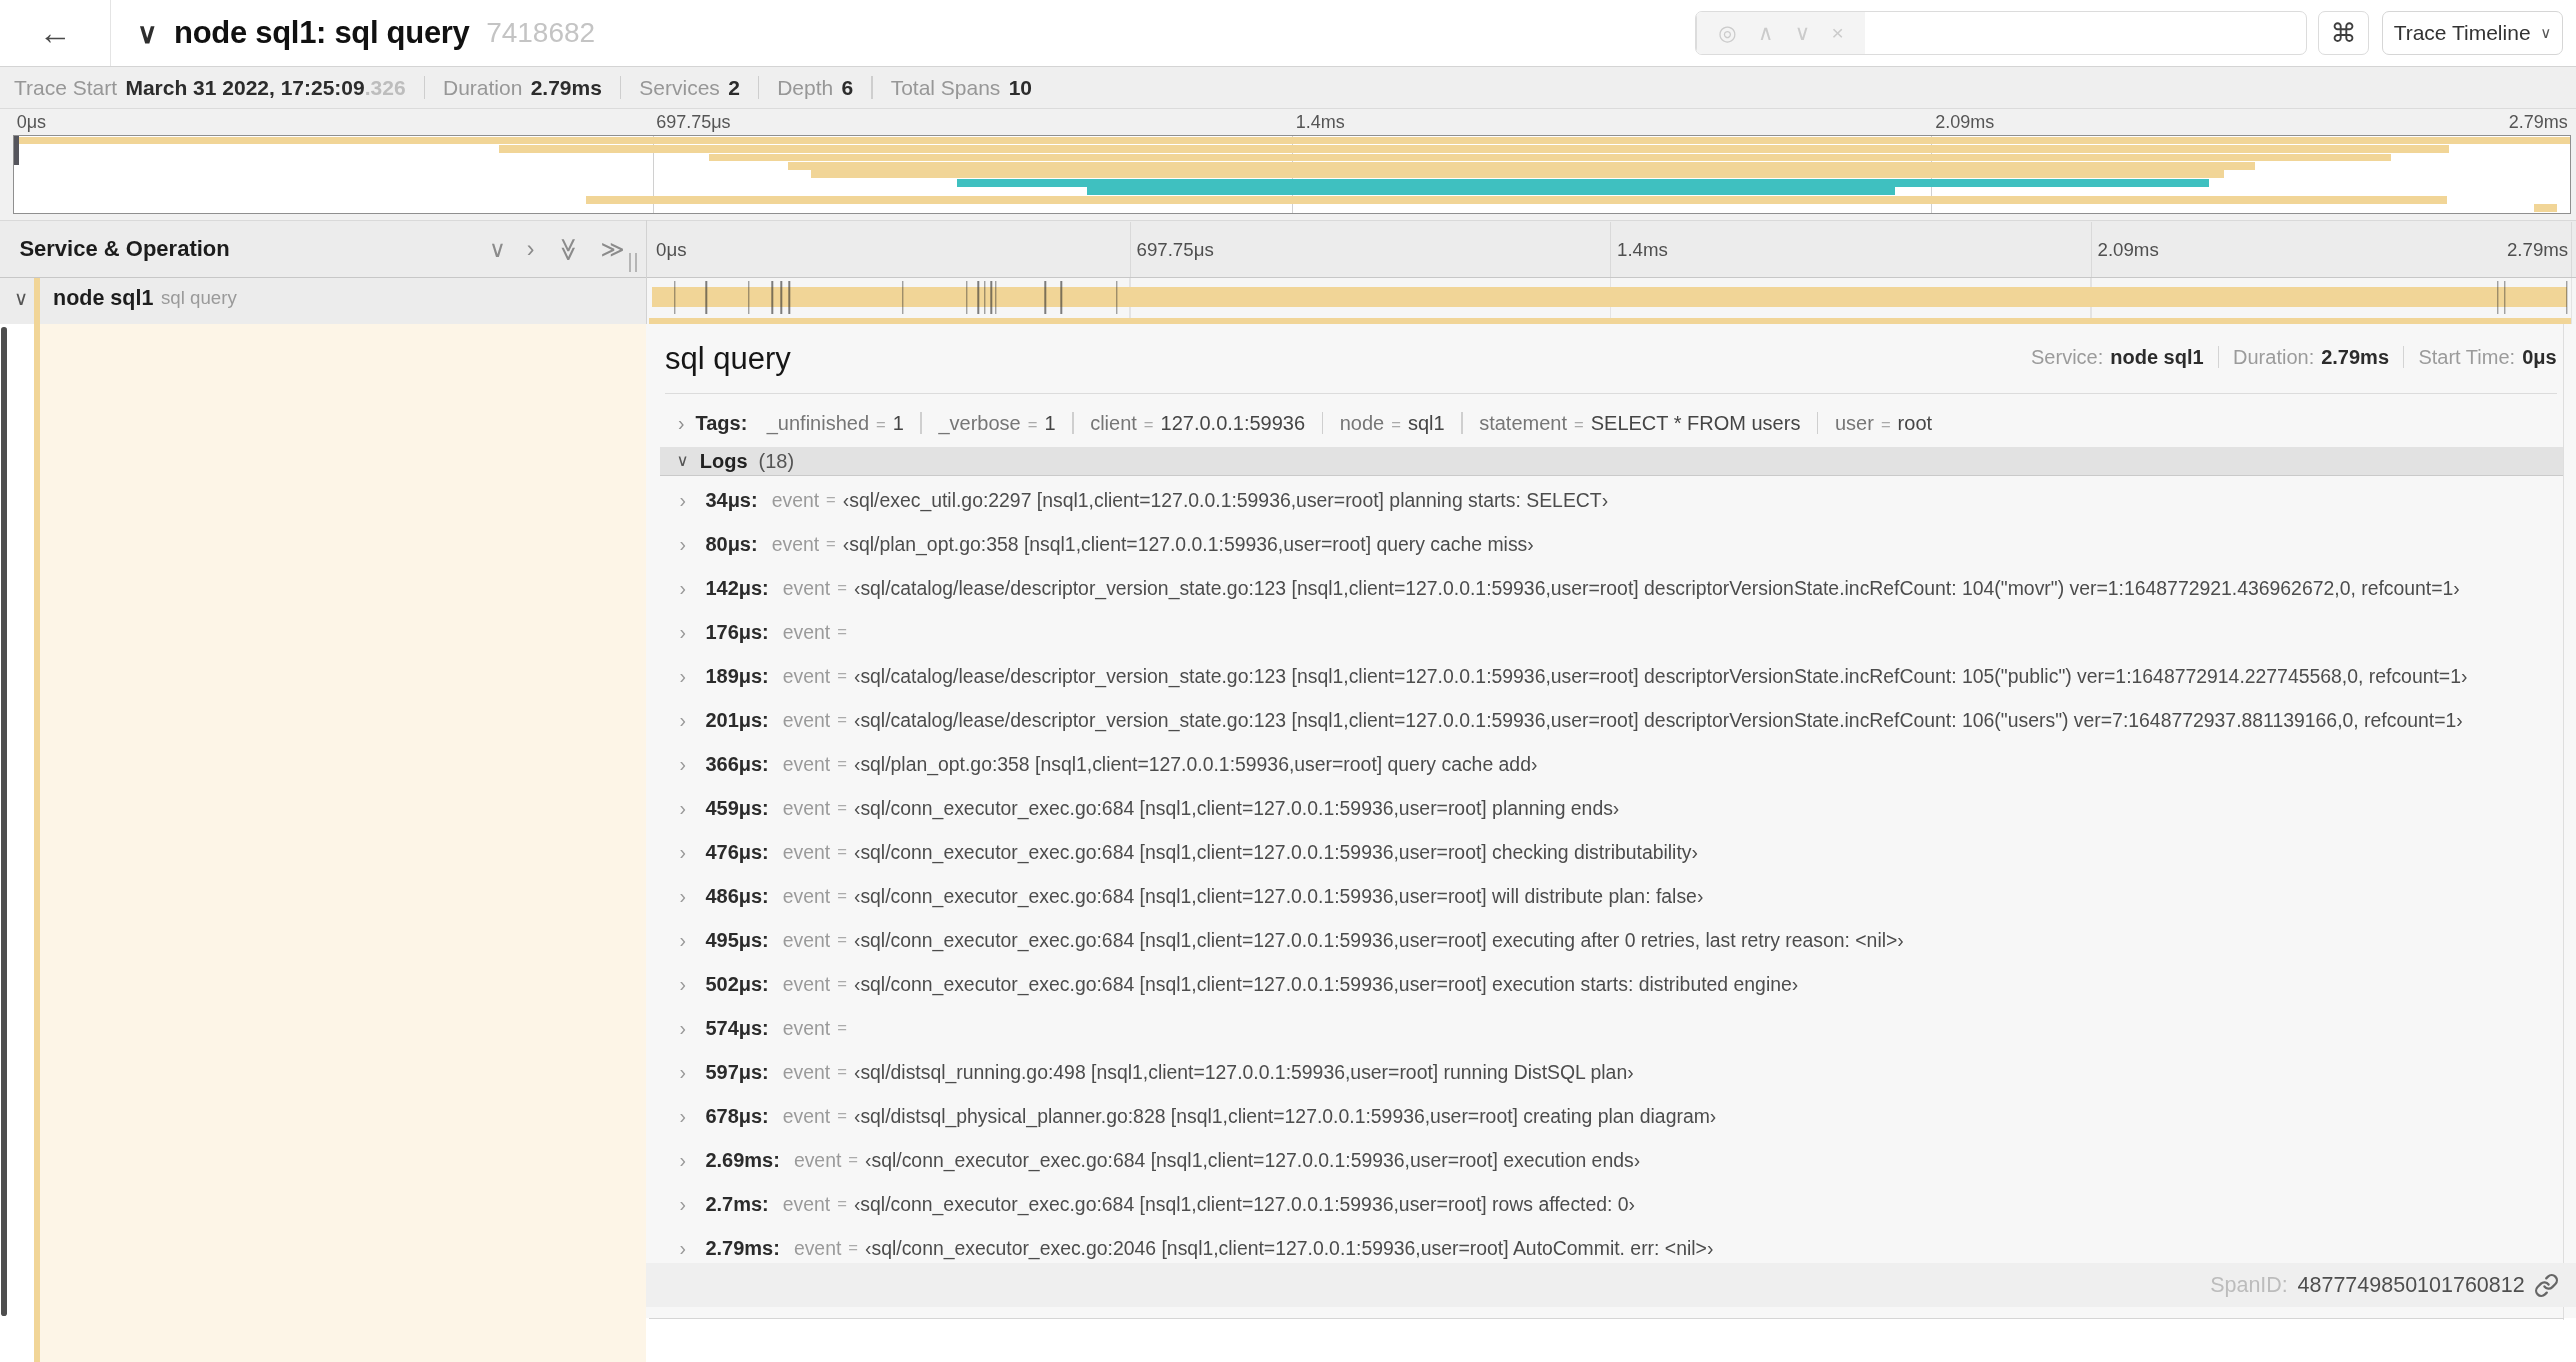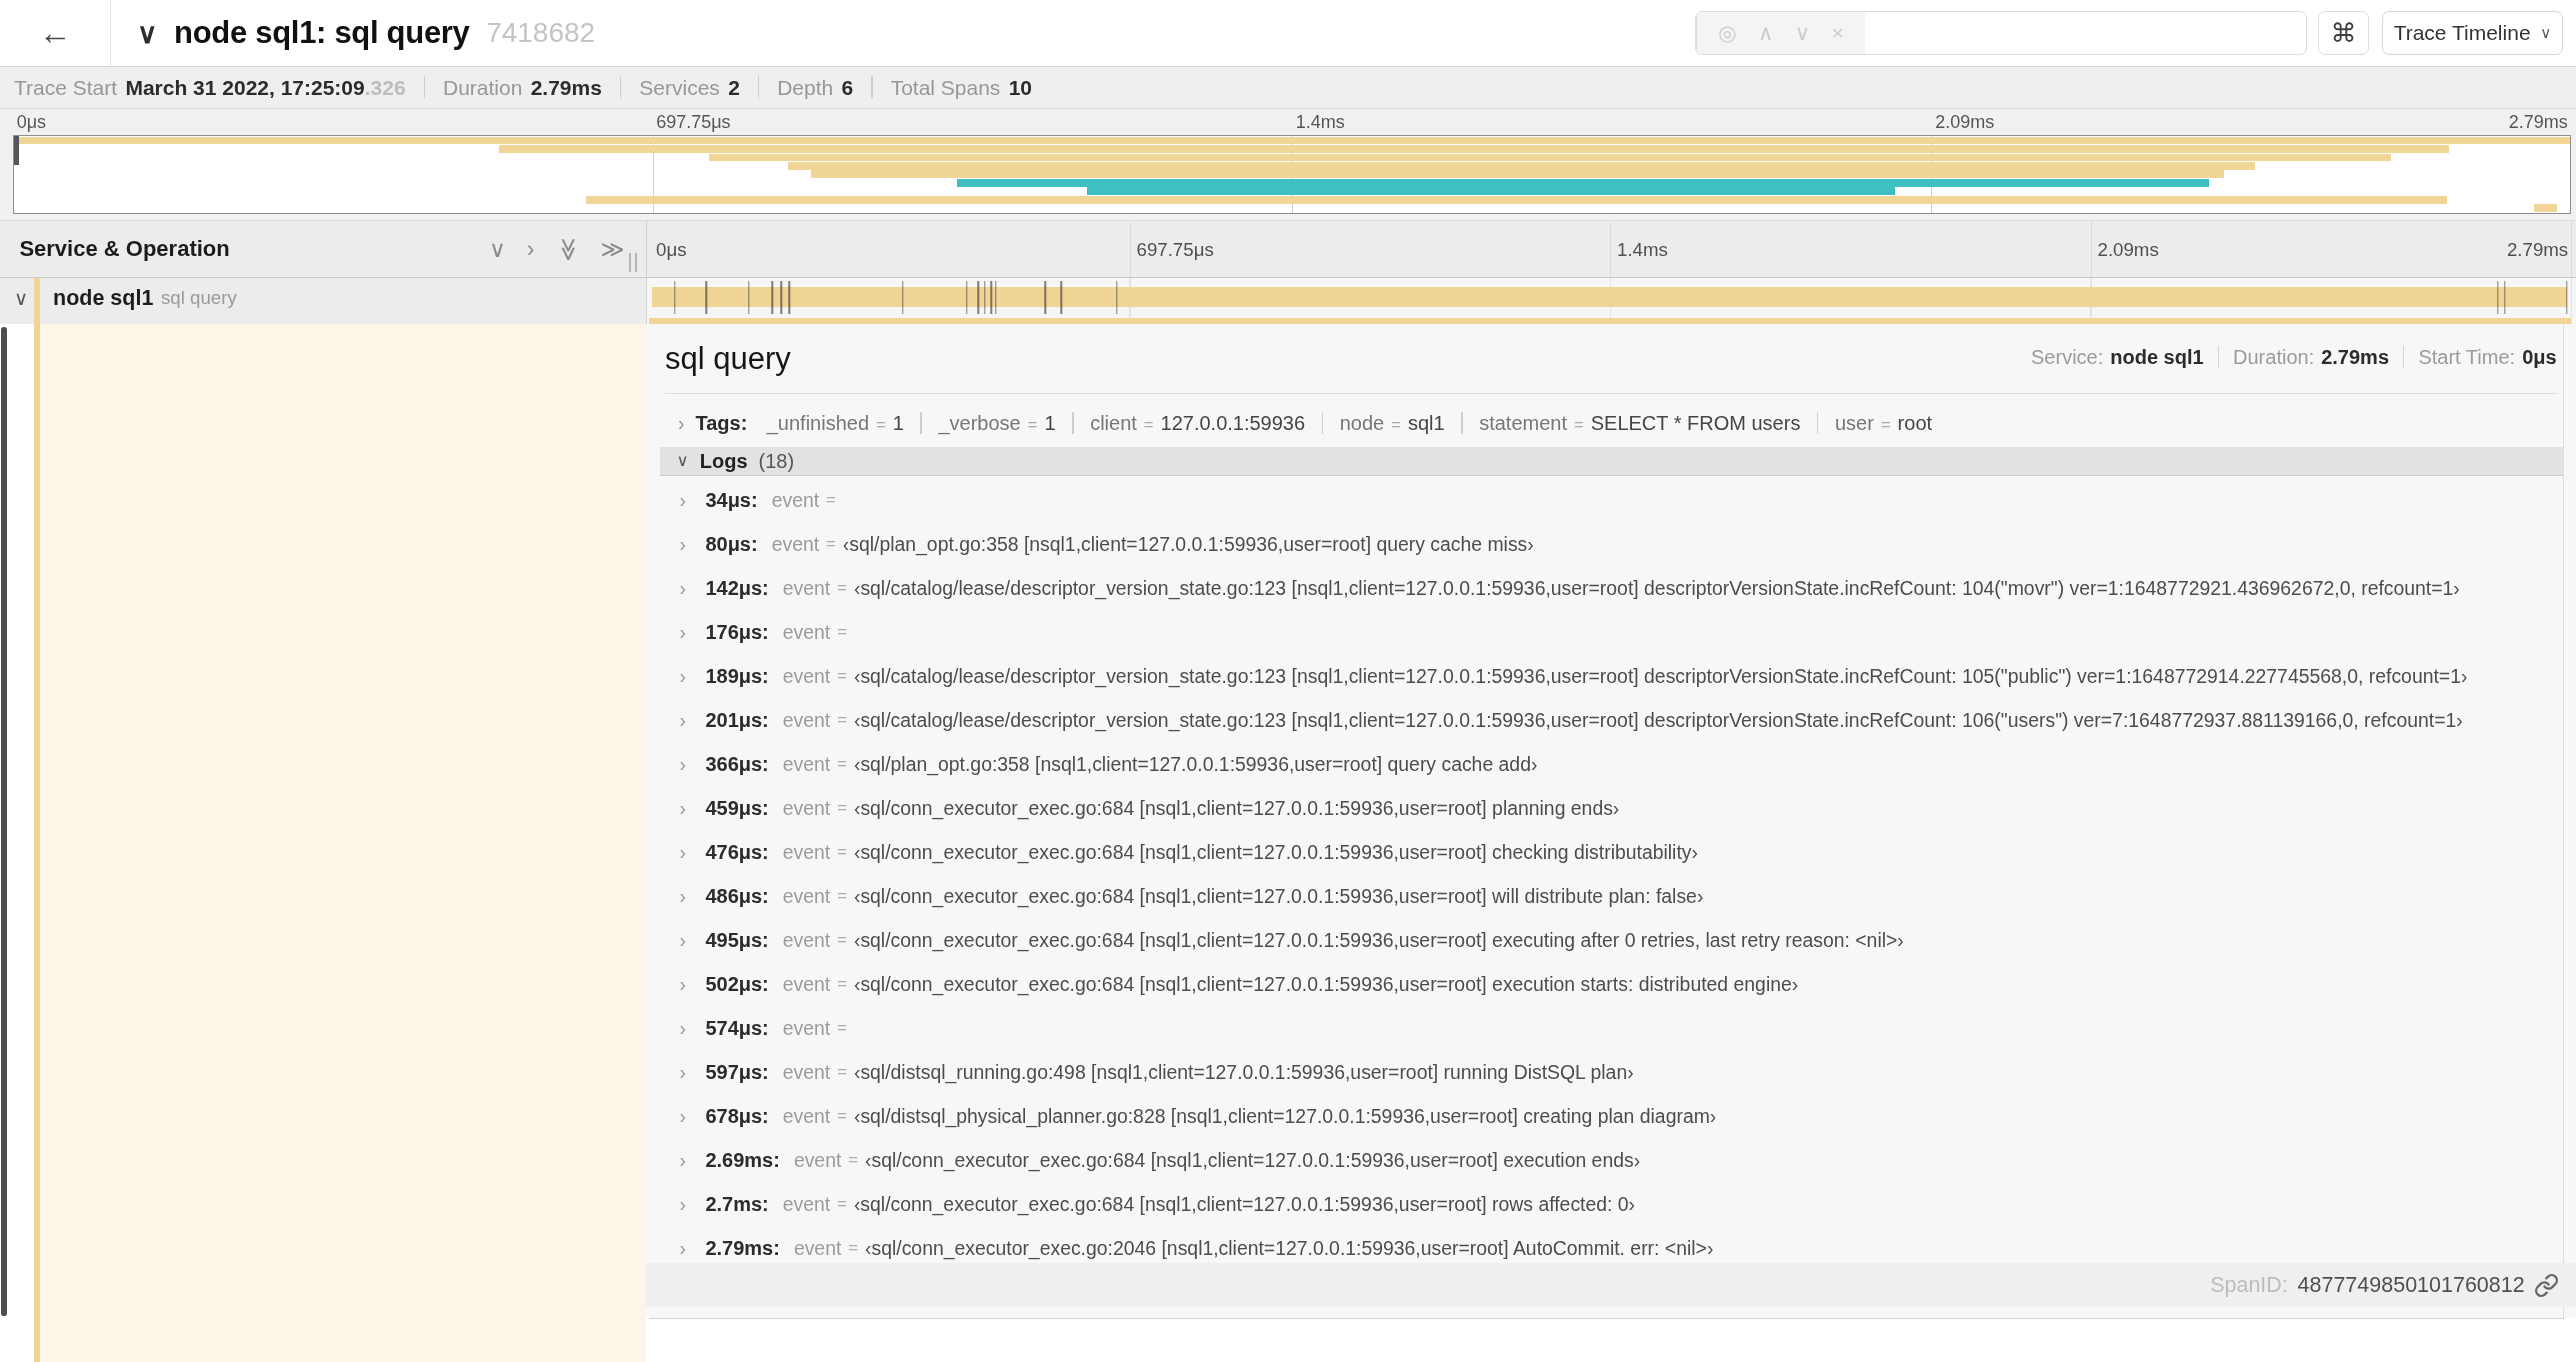--- a/index.html
+++ b/index.html
@@ -329,20 +329,21 @@
     <span id="logs-label">Logs</span>
     <span id="logs-count">(18)</span>
   </div>
 
   <div id="log-rows">
       <div class="log-row">
         <div class="log-chev">›</div>
         <div class="log-t">34μs:</div>
         <div class="log-key">event</div>
         <div class="log-eq">=</div>
+        <div class="log-val">‹sql/exec_util.go:2297 [nsql1,client=127.0.0.1:59936,user=root] planning starts: SELECT›</div>
       </div>
       <div class="log-row">
         <div class="log-chev">›</div>
         <div class="log-t">80μs:</div>
         <div class="log-key">event</div>
         <div class="log-eq">=</div>
         <div class="log-val">‹sql/plan_opt.go:358 [nsql1,client=127.0.0.1:59936,user=root] query cache miss›</div>
       </div>
       <div class="log-row">
         <div class="log-chev">›</div>

